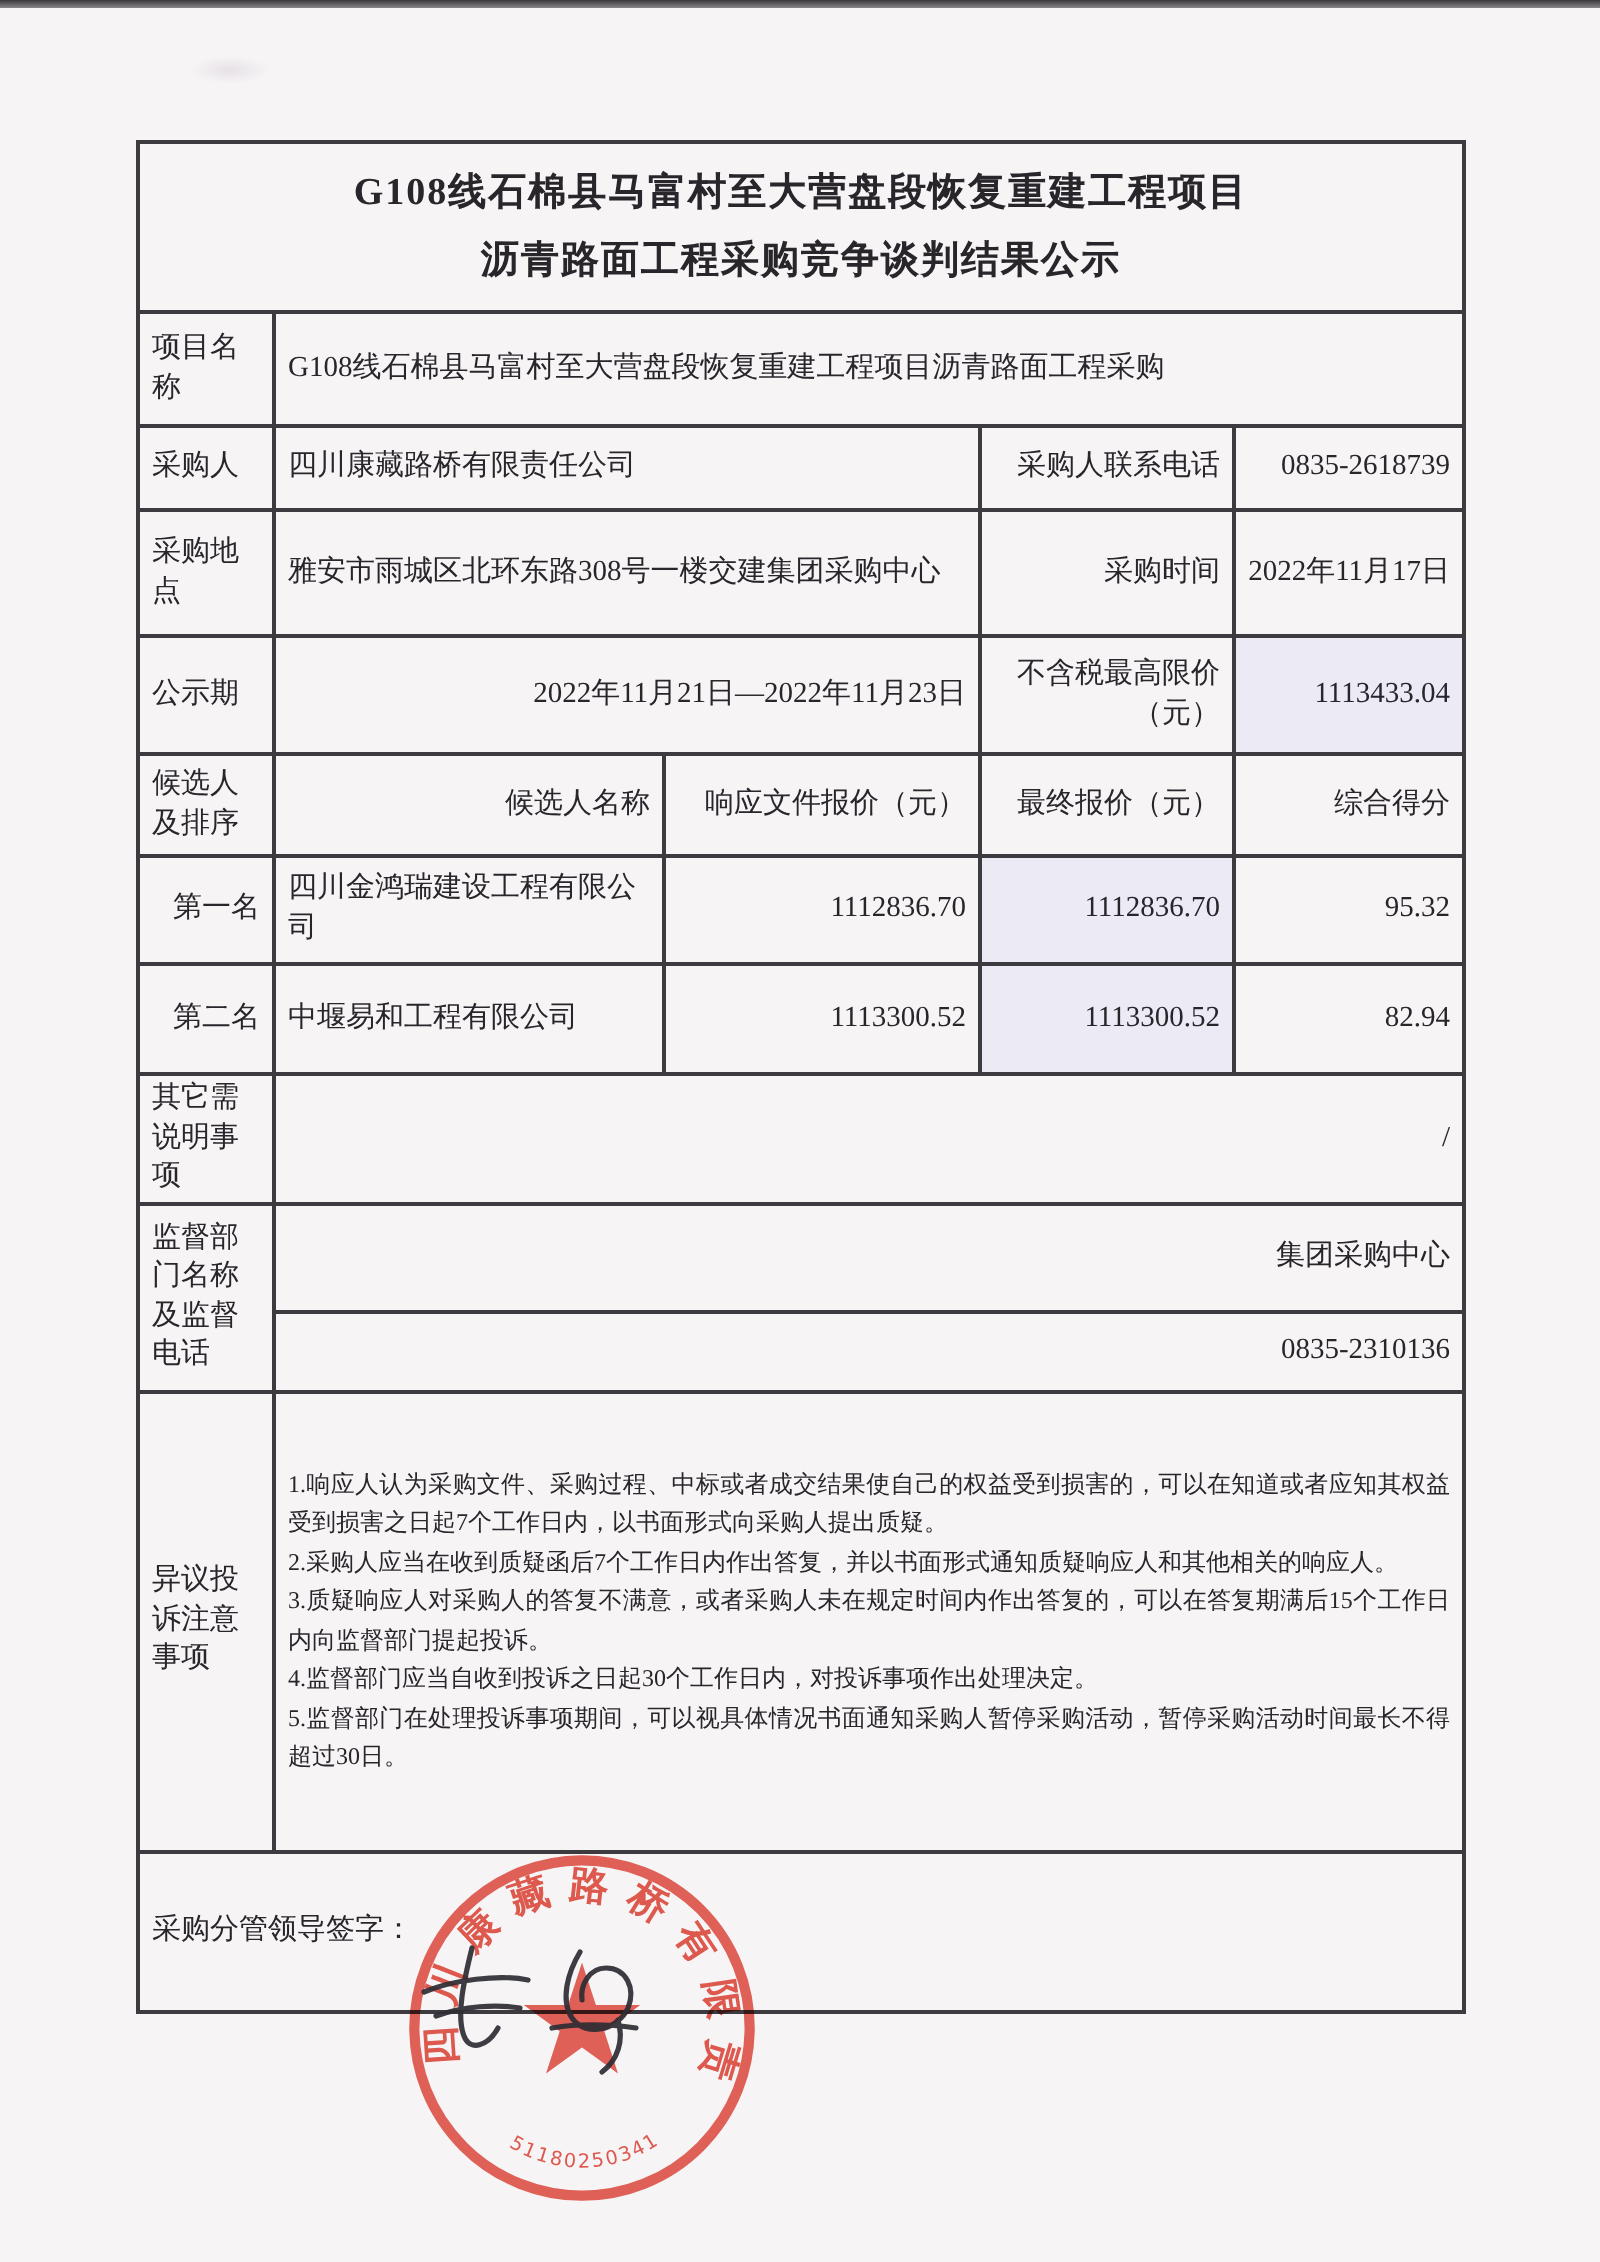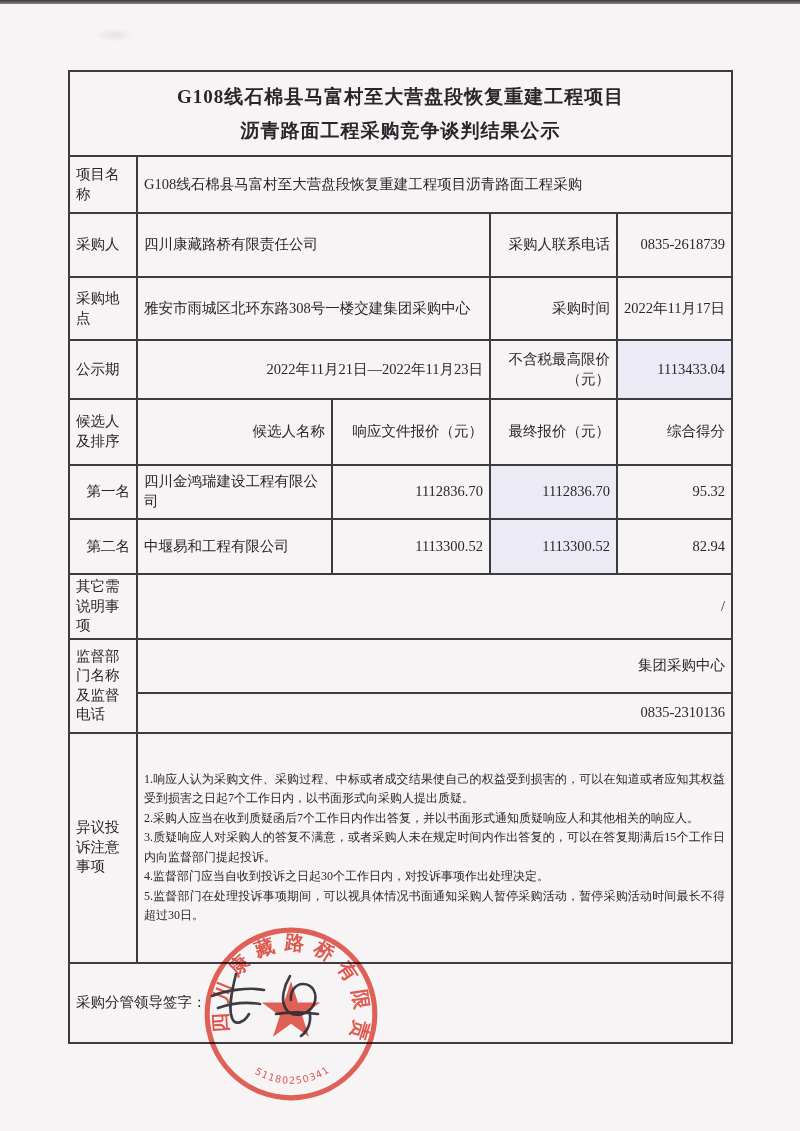--- a/index.html
+++ b/index.html
@@ -67,42 +67,42 @@
       <div class="title-line">G108线石棉县马富村至大营盘段恢复重建工程项目</div>
       <div class="title-line">沥青路面工程采购竞争谈判结果公示</div>
     </td>
   </tr>
 
   <tr style="height:57px">
     <td class="lbl">项目名称</td>
     <td colspan="4">G108线石棉县马富村至大营盘段恢复重建工程项目沥青路面工程采购</td>
   </tr>
 
-  <tr style="height:64px">
+  <tr style="height:42px">
     <td class="lbl">采购人</td>
     <td colspan="2">四川康藏路桥有限责任公司</td>
     <td class="c">采购人联系电话</td>
     <td class="c">0835-2618739</td>
   </tr>
 
   <tr style="height:63px">
     <td class="lbl">采购地点</td>
     <td colspan="2">雅安市雨城区北环东路308号一楼交建集团采购中心</td>
     <td class="c">采购时间</td>
     <td class="c">2022年11月17日</td>
   </tr>
 
   <tr style="height:59px">
     <td class="lbl">公示期</td>
     <td colspan="2" class="c">2022年11月21日—2022年11月23日</td>
     <td class="c">不含税最高限价（元）</td>
     <td class="c hl">1113433.04</td>
   </tr>
 
-  <tr style="height:66px">
+  <tr style="height:51px">
     <td class="lbl">候选人及排序</td>
     <td class="c">候选人名称</td>
     <td class="c">响应文件报价（元）</td>
     <td class="c">最终报价（元）</td>
     <td class="c">综合得分</td>
   </tr>
 
   <tr style="height:54px">
     <td class="c">第一名</td>
     <td>四川金鸿瑞建设工程有限公司</td>

